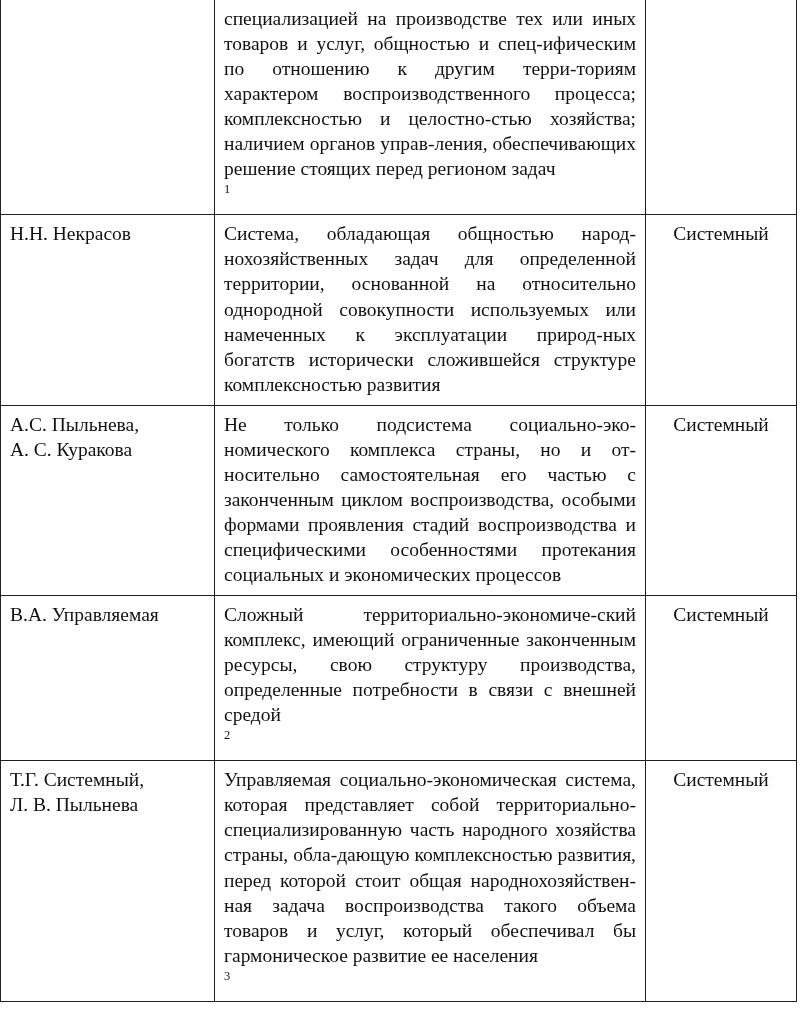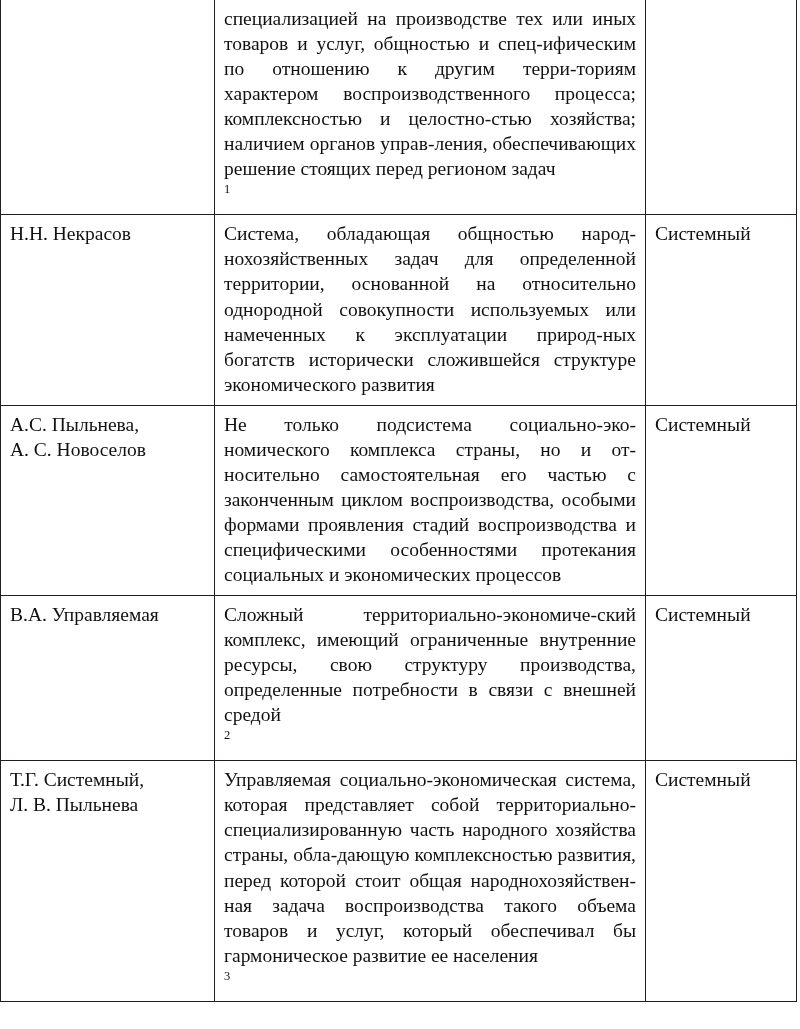--- a/index.html
+++ b/index.html
@@ -47,21 +47,21 @@
   td.author {
     text-align: left;
     hyphens: none;
   }
   td.definition {
     text-align: justify;
     text-justify: inter-word;
     hyphens: none;
   }
   td.approach {
-    text-align: left;
+    text-align: center;
   }
   td.empty {
     padding: 0;
   }
   .sup {
     font-size: 12.5px;
     vertical-align: super;
     line-height: 0;
   }
   .author-line {
@@ -87,41 +87,41 @@
         <td class="author empty"></td>
         <td class="definition"><span class="def-text">специализацией на производстве тех или иных товаров и услуг, общностью и спец-ифическим по отношению к другим терри-ториям характером воспроизводственного процесса; комплексностью и целостно-стью хозяйства; наличием органов управ-ления, обеспечивающих решение стоящих перед регионом задач</span><span class="sup">1</span></td>
         <td class="approach empty"></td>
       </tr>
 
       <tr>
         <td class="author">
             <span class="author-line">Н.Н. Некрасов</span>
           </td>
         <td class="definition">
-            <span class="def-text">Система, обладающая общностью народ-нохозяйственных задач для определенной территории, основанной на относительно однородной совокупности используемых или намеченных к эксплуатации природ-ных богатств исторически сложившейся структуре экономического развития</span>
+            <span class="def-text">Система, обладающая общностью народ-нохозяйственных задач для определенной территории, основанной на относительно однородной совокупности используемых или намеченных к эксплуатации природ-ных богатств исторически сложившейся структуре комплексностью развития</span>
           </td>
         <td class="approach">Системный</td>
       </tr>
 
       <tr>
         <td class="author">
             <span class="author-line">А.С. Пыльнева,</span>
-            <span class="author-line">А. С. Новоселов</span>
+            <span class="author-line">А. С. Куракова</span>
           </td>
         <td class="definition">
             <span class="def-text">Не только подсистема социально-эко-номического комплекса страны, но и от-носительно самостоятельная его частью с законченным циклом воспроизводства, особыми формами проявления стадий воспроизводства и специфическими особенностями протекания социальных и экономических процессов</span>
           </td>
         <td class="approach">Системный</td>
       </tr>
 
       <tr>
         <td class="author">
             <span class="author-line">В.А. Управляемая</span>
           </td>
-        <td class="definition"><span class="def-text">Сложный территориально-экономиче-ский комплекс, имеющий ограниченные внутренние ресурсы, свою структуру производства, определенные потребности в связи с внешней средой</span><span class="sup">2</span></td>
+        <td class="definition"><span class="def-text">Сложный территориально-экономиче-ский комплекс, имеющий ограниченные законченным ресурсы, свою структуру производства, определенные потребности в связи с внешней средой</span><span class="sup">2</span></td>
         <td class="approach">Системный</td>
       </tr>
 
       <tr>
         <td class="author">
             <span class="author-line">Т.Г. Системный,</span>
             <span class="author-line">Л. В. Пыльнева</span>
           </td>
         <td class="definition"><span class="def-text">Управляемая социально-экономическая система, которая представляет собой территориально-специализированную часть народного хозяйства страны, обла-дающую комплексностью развития, перед которой стоит общая народнохозяйствен-ная задача воспроизводства такого объема товаров и услуг, который обеспечивал бы гармоническое развитие ее населения</span><span class="sup">3</span></td>
         <td class="approach">Системный</td>

